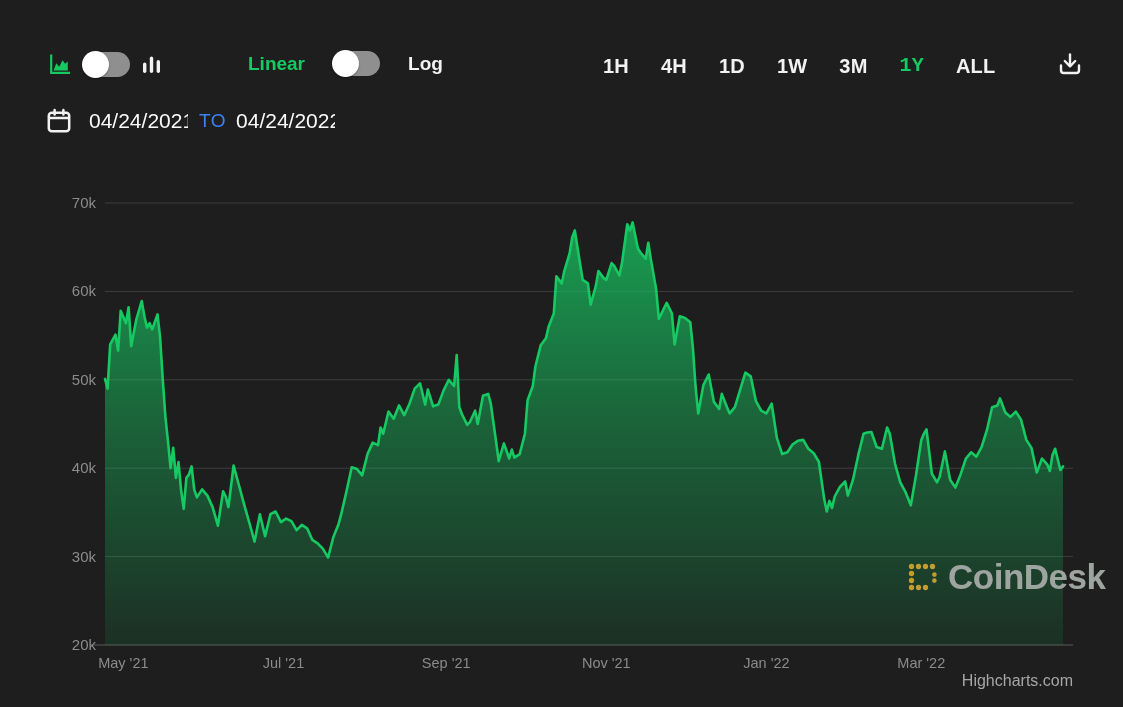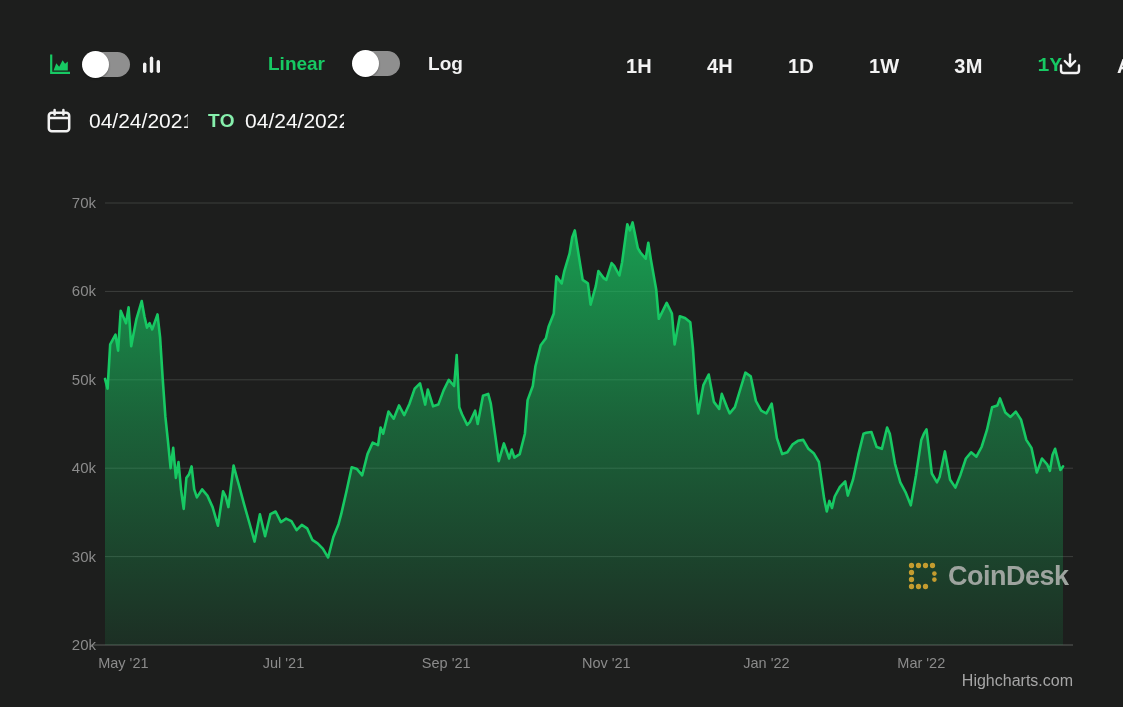--- a/index.html
+++ b/index.html
@@ -21,41 +21,41 @@
   .white{color:var(--text);}
 
   
   .toggle{position:relative;width:47px;height:25px;border-radius:13px;background:var(--track);
           border:none;padding:0;cursor:pointer;flex:0 0 auto;}
   .toggle .knob{position:absolute;left:-1px;top:-1px;width:27px;height:27px;border-radius:50%;
           background:var(--knob);box-shadow:0 1px 2px rgba(0,0,0,.35);}
 
   
   .chart-type-group{position:absolute;left:48px;top:51px;display:flex;align-items:center;gap:11px;}
-  .scale-group{position:absolute;left:268px;top:51px;display:flex;align-items:center;gap:28px;}
+  .scale-group{position:absolute;left:248px;top:51px;display:flex;align-items:center;gap:28px;}
   .scale-label{font-size:19px;font-weight:700;line-height:25px;cursor:pointer;}
   .range-group{position:absolute;left:603px;top:54px;display:flex;align-items:flex-start;gap:32px;}
-  .range-btn{font-size:20px;font-weight:700;color:var(--text);cursor:pointer;line-height:24px;letter-spacing:.2px;margin-left:23px;}
+  .range-btn{font-size:20px;font-weight:700;color:var(--text);cursor:pointer;line-height:24px;letter-spacing:.2px;}
   .range-btn.active{color:var(--accent);font-family:Liberation Mono, monospace;}
   .download{position:absolute;left:1056px;top:50px;cursor:pointer;color:var(--text);}
 
   
   .date-group{position:absolute;left:45px;top:107px;display:flex;align-items:center;color:var(--text);}
   .date-field{width:99px;overflow:hidden;white-space:nowrap;font-size:21px;color:#FAFAFA;cursor:text;}
   .date-from{margin-left:16px;}
   .date-to{margin-left:10px;}
-  .date-sep{font-size:19px;font-weight:700;color:#86efac;margin-left:20px;letter-spacing:.5px;}
+  .date-sep{font-size:19px;font-weight:400;color:#3b82f6;margin-left:11px;letter-spacing:.5px;}
 
   
   #chart{position:absolute;left:0;top:0;}
   #chart text{font-family:"Liberation Sans", sans-serif;}
 
   
   .watermark{position:absolute;left:902px;top:557px;display:flex;align-items:center;gap:8px;}
-  .wm-text{font-size:27px;font-weight:700;color:var(--wm);letter-spacing:-.5px;}
+  .wm-text{font-size:35px;font-weight:700;color:var(--wm);letter-spacing:-.5px;}
   .credits{position:absolute;right:50px;top:672px;font-size:16px;color:#A6A6A6;cursor:pointer;}
 </style>
 </head>
 <body>
 
 <svg id="chart" width="1123" height="707" viewBox="0 0 1123 707">
     <defs>
       <linearGradient id="areaGrad" gradientUnits="userSpaceOnUse" x1="0" y1="203" x2="0" y2="645">
         <stop offset="0%" stop-color="#17C963" stop-opacity="0.78"></stop>
         <stop offset="50%" stop-color="#17C963" stop-opacity="0.40"></stop>

